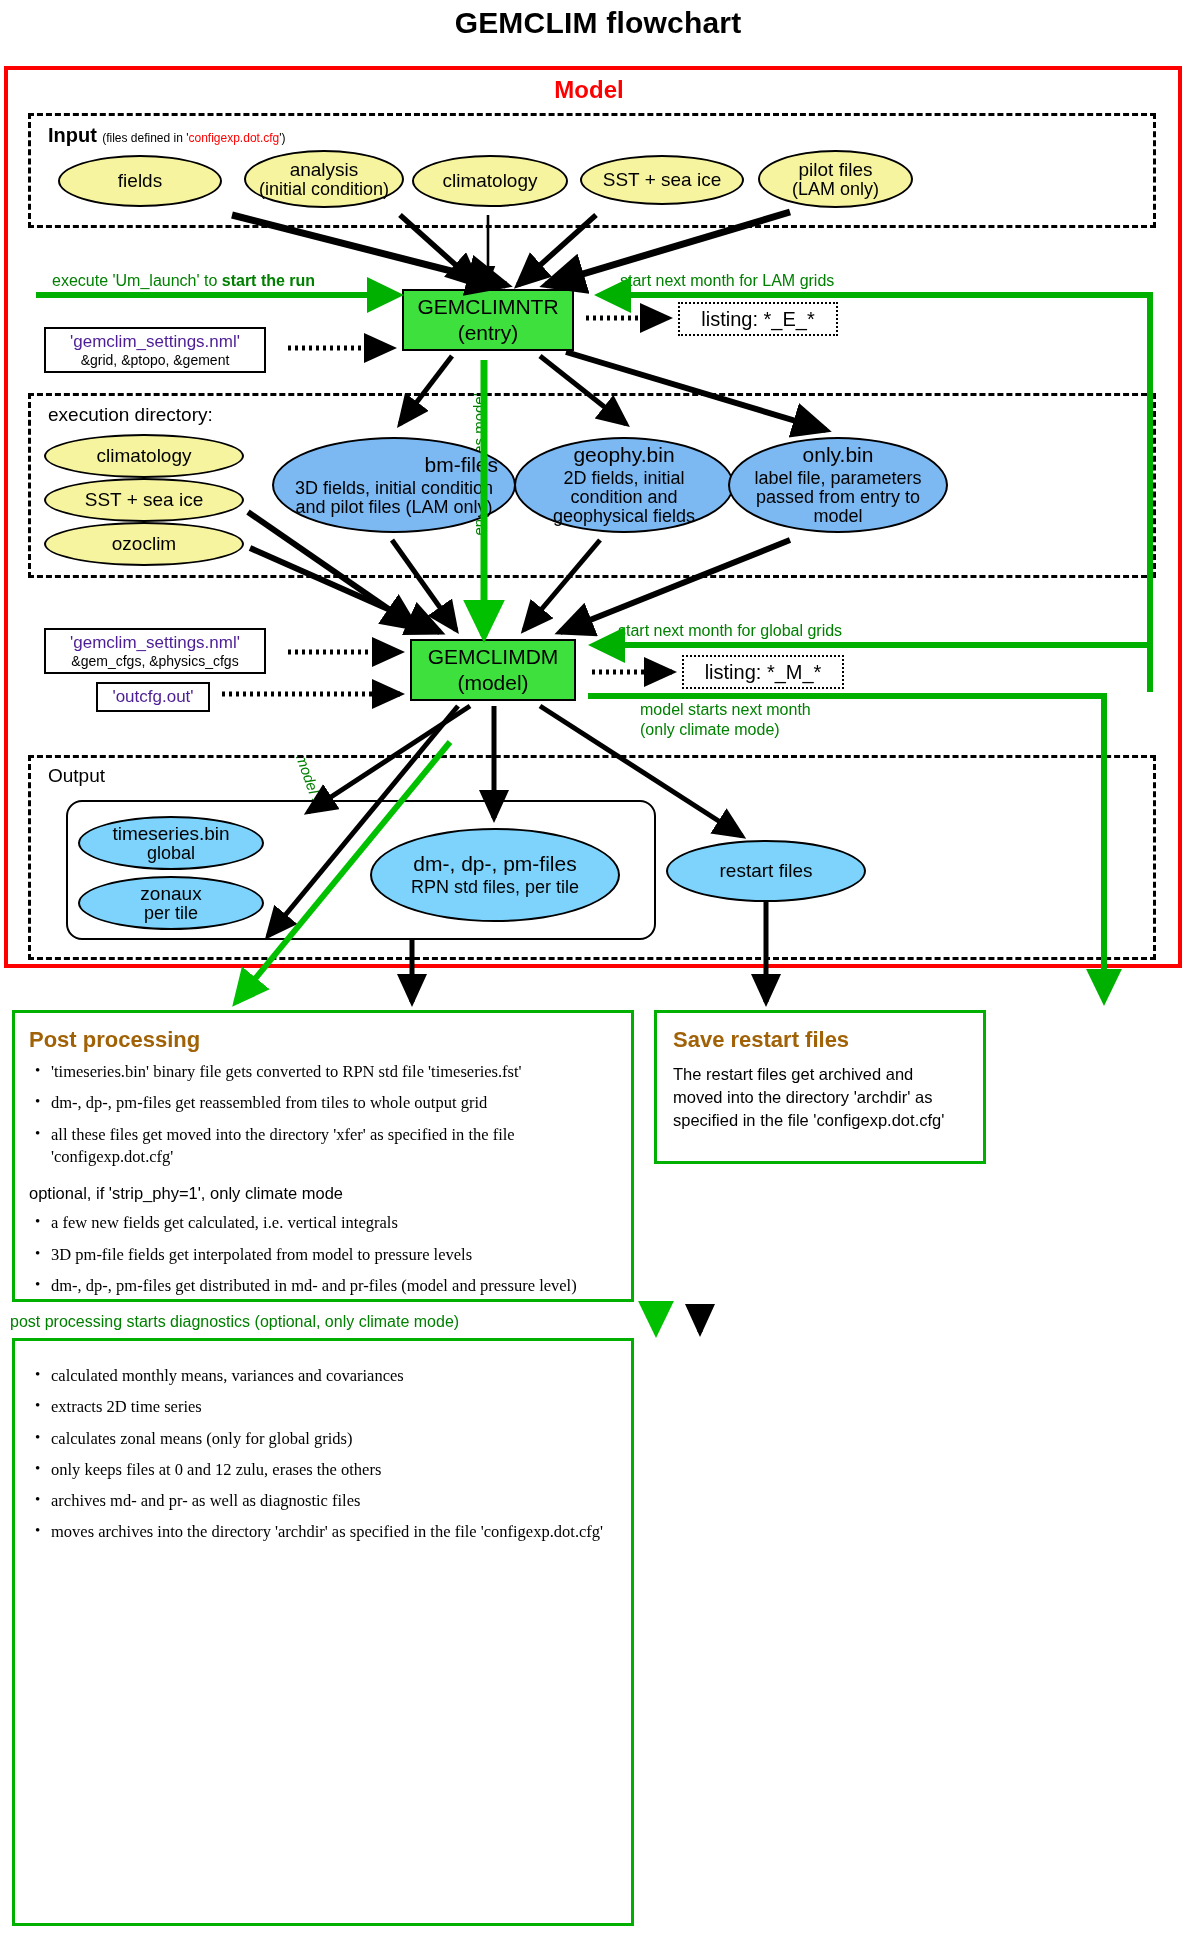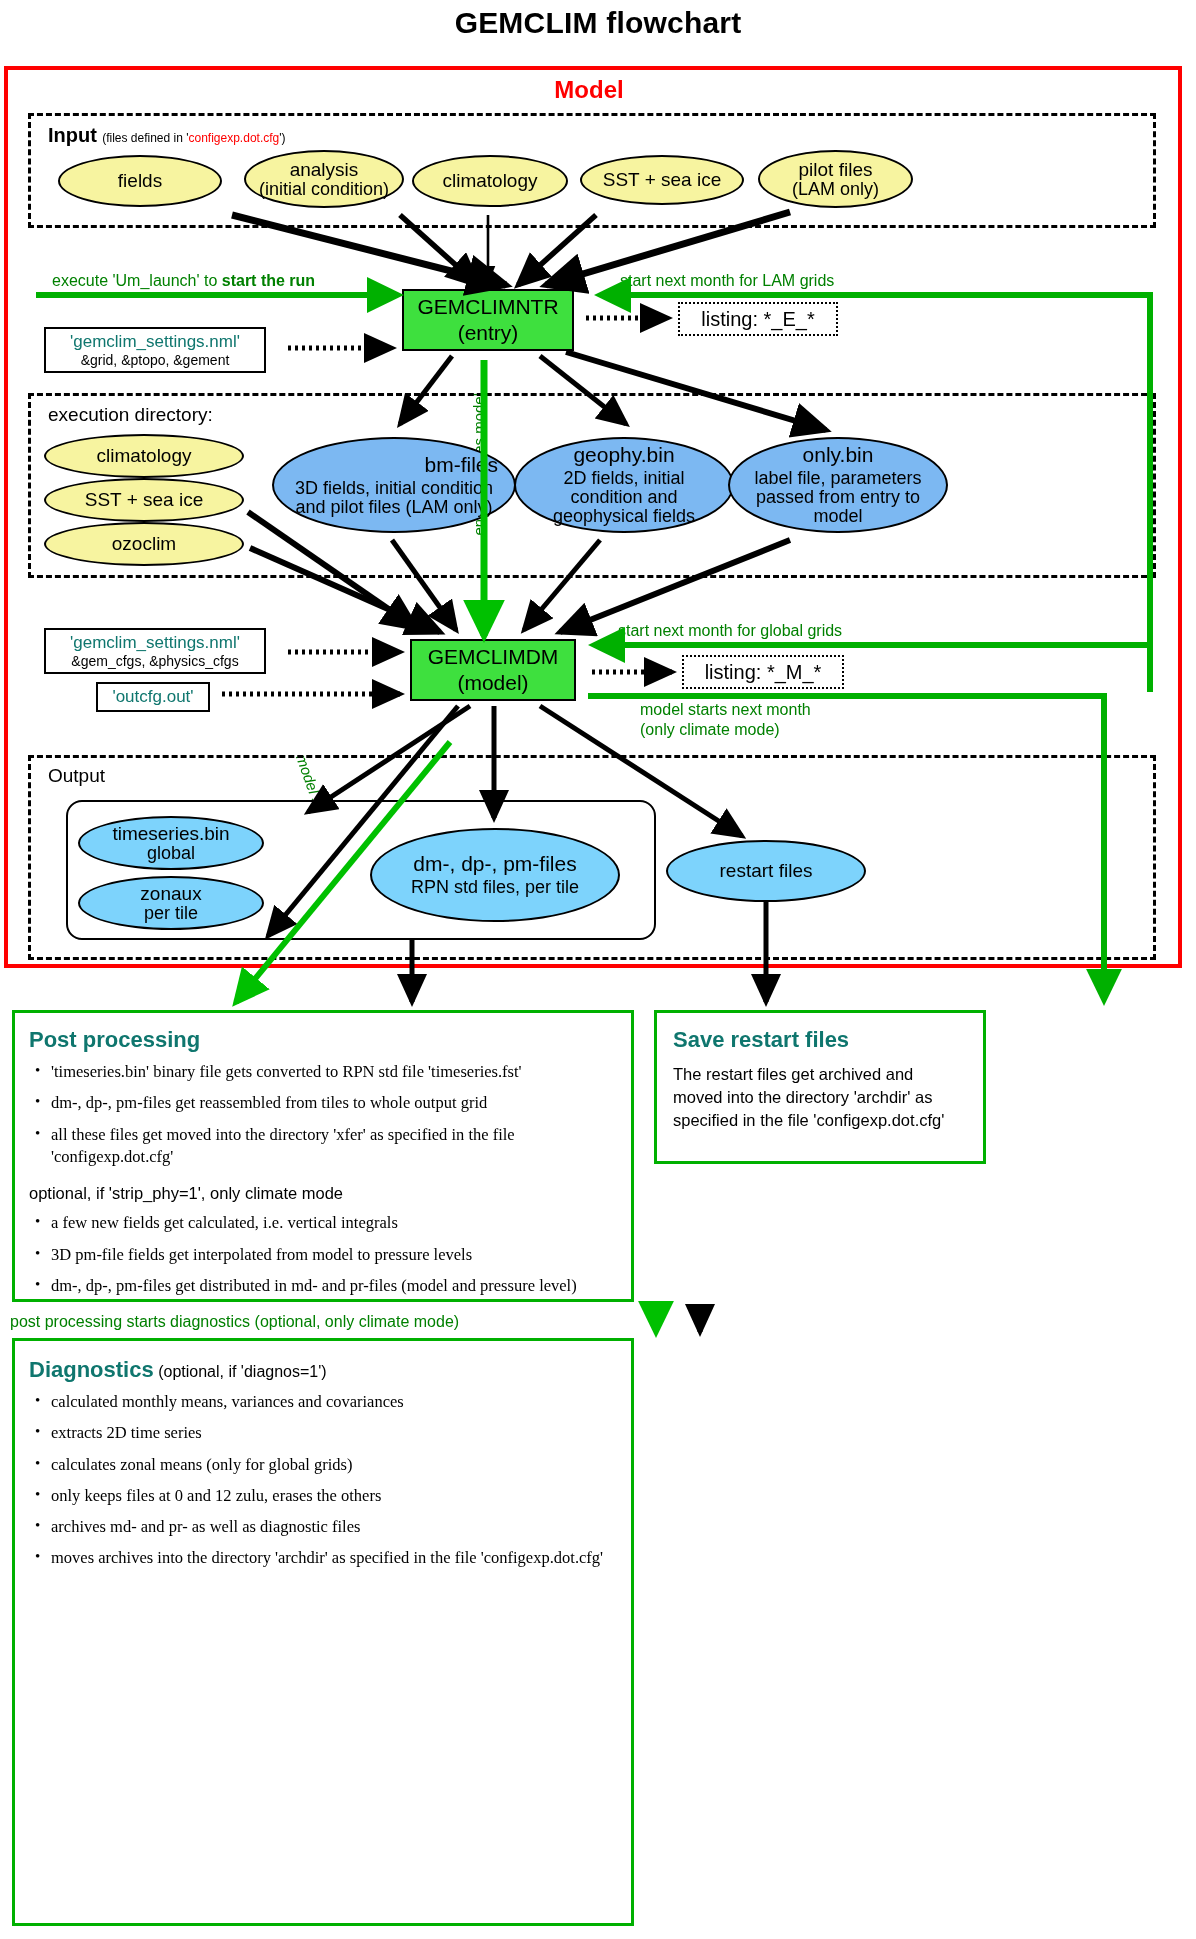--- a/index.html
+++ b/index.html
@@ -36,35 +36,35 @@
   .ell .t1big{font-size:21px;}
 
   
   .greenbox{background:#3ee03e;border:2px solid #000;box-sizing:border-box;
             display:flex;flex-direction:column;align-items:center;justify-content:center;
             font-size:21px;line-height:1.25;}
   
   .filebox{border:2px solid #000;box-sizing:border-box;background:#fff;
            display:flex;flex-direction:column;align-items:center;justify-content:center;
            text-align:center;line-height:1.15;}
-  .filebox .fn{color:#0f766e;font-size:17px;}
+  .filebox .fn{color:#4c1d95;font-size:17px;}
   .filebox .fs{font-size:14px;}
   .dottedbox{border:2px dotted #000;box-sizing:border-box;background:#fff;
              display:flex;align-items:center;justify-content:center;font-size:20px;}
 
   
   #out-group{left:66px;top:800px;width:590px;height:140px;border:2px solid #000;border-radius:16px;box-sizing:border-box;background:#fff;}
 
   
   .gtext{color:#008000;font-size:16px;white-space:nowrap;}
   .gtext b{font-weight:bold;}
 
   
   .panel{border:3px solid #00b000;box-sizing:border-box;background:#fff;}
-  .panel h3{margin:0;font-size:22px;color:#0f766e;font-weight:bold;display:inline;}
+  .panel h3{margin:0;font-size:22px;color:#a16207;font-weight:bold;display:inline;}
   .panel .sub{font-size:16px;color:#000;}
   .panel ul{margin:8px 0 0 0;padding:0;list-style:none;font-family:Liberation Serif, serif;}
   .panel li{font-size:16.5px;line-height:1.35;margin-bottom:9px;padding-left:22px;position:relative;}
   .panel li:before{content:"\2022";position:absolute;left:6px;top:-1px;font-size:15px;}
   .panel p.plain{font-size:16.5px;line-height:1.35;margin:14px 0 6px 0;}
   .panel p.body{font-size:16.5px;line-height:1.38;margin:10px 0 0 0;}
 
   svg.overlay{position:absolute;left:0;top:0;width:1196px;height:1939px;pointer-events:none;}
 </style>
 </head>
@@ -214,24 +214,20 @@
   </div>
 
   <div class="abs panel" style="left:654px;top:1010px;width:332px;height:154px;padding:14px 16px;">
     <h3>Save restart files</h3>
     <p class="body">The restart files get archived and moved into the directory 'archdir' as specified in the file 'configexp.dot.cfg'</p>
   </div>
 
   <div class="abs gtext" style="left:10px;top:1313px;font-size:16px;">post processing starts diagnostics (optional, only climate mode)</div>
 
   <div class="abs panel" style="left:12px;top:1338px;width:622px;height:588px;padding:16px 16px 10px 14px;">
-    <div style="margin-bottom:4px;">
-      <h3>Diagnostics</h3>
-      <span class="sub">(optional, if 'diagnos=1')</span>
-    </div>
     <ul>
       <li>calculated monthly means, variances and covariances</li>
       <li>extracts 2D time series</li>
       <li>calculates zonal means (only for global grids)</li>
       <li>only keeps files at 0 and 12 zulu, erases the others</li>
       <li>archives md- and pr- as well as diagnostic files</li>
       <li>moves archives into the directory 'archdir' as specified in the file 'configexp.dot.cfg'</li>
     </ul>
   </div>
 

